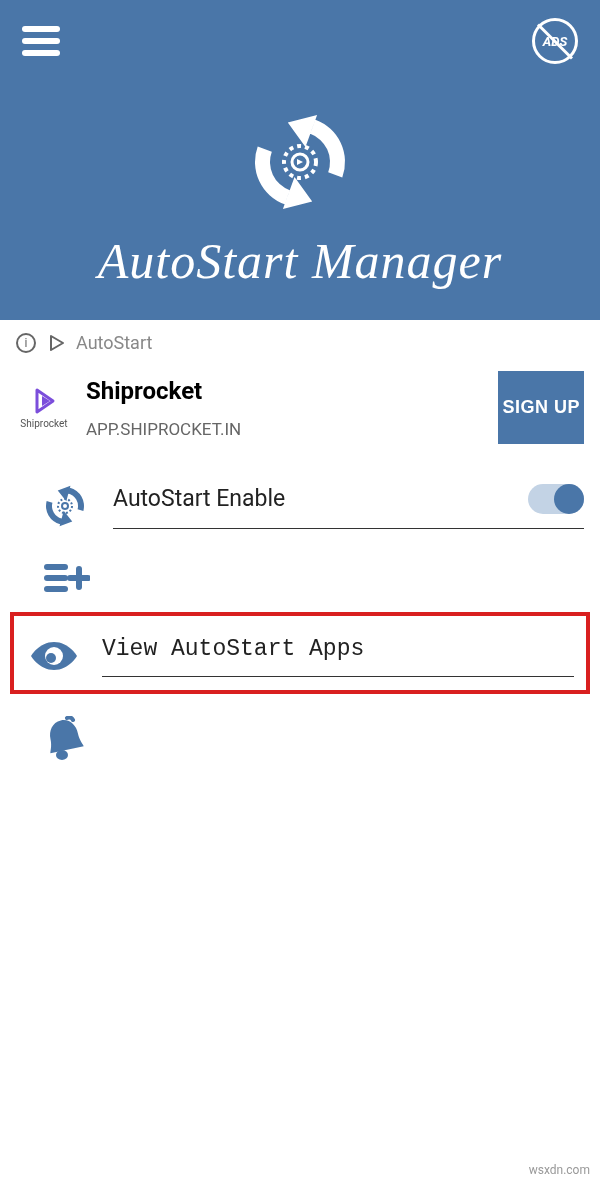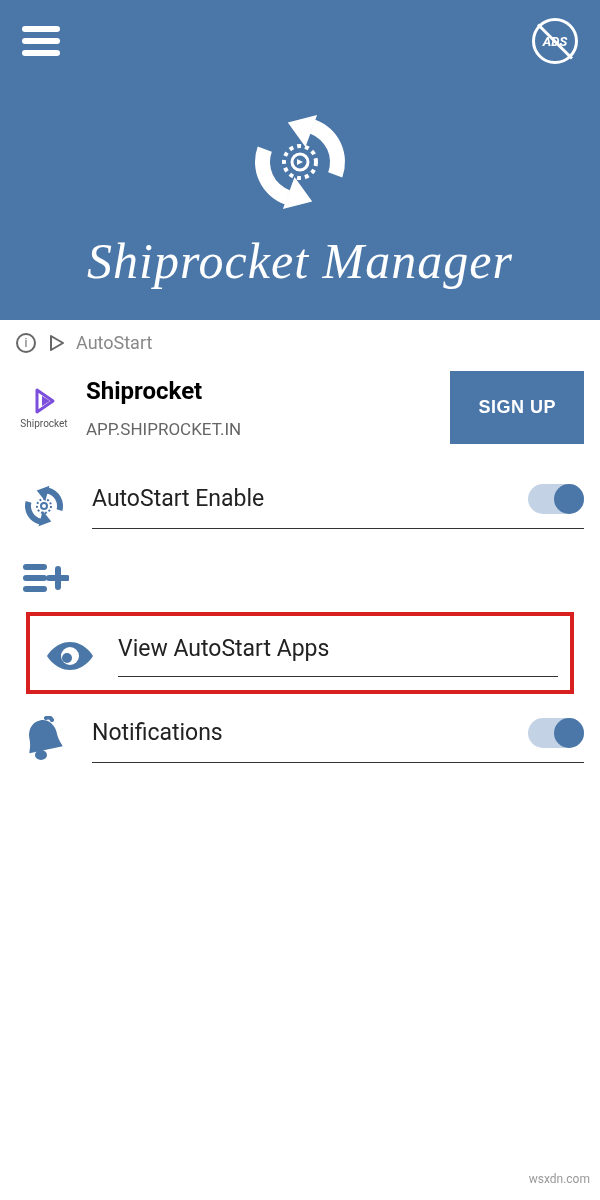--- a/index.html
+++ b/index.html
@@ -119,36 +119,38 @@
     .ad-url {
       font-size: 17px;
       color: #666;
       margin-top: 14px;
     }
     .signup-btn {
       background: #4a76a8;
       color: #fff;
       font-weight: bold;
       font-size: 18px;
-      padding: 26px 28px;
+      padding: 26px 4px;
       border: none;
       cursor: pointer;
       letter-spacing: 0.5px;
     }
     .menu-list { }
     .menu-item {
       display: flex;
       align-items: center;
       padding: 18px 16px 6px 16px;
       gap: 20px;
+      margin-left: 21px;
     }
     .menu-item.highlighted {
       border: 4px solid #d92020;
       padding: 16px 12px 10px 12px;
-      margin: 4px 26px;
+      margin: 4px 10px;
+      font-family: Liberation Mono, monospace;
     }
     .menu-icon {
       width: 56px;
       height: 48px;
       display: flex;
       align-items: center;
       justify-content: center;
       flex-shrink: 0;
     }
     .menu-label-wrap {
@@ -175,21 +177,21 @@
       width: 30px;
       height: 30px;
       background: #4a76a8;
       border-radius: 50%;
       position: absolute;
       right: 0;
       top: 0;
     }
     .watermark {
       position: absolute;
-      bottom: 14px;
+      bottom: 23px;
       right: 10px;
       font-size: 12px;
       color: #999;
     }
   </style>
 </head>
 <body>
 
 <div class="header">
   <div class="top-bar">
@@ -203,21 +205,21 @@
     </div>
   </div>
   <div class="logo-area">
     <svg width="120" height="120" viewBox="0 0 120 120">
       <path d="M 60 15 A 45 45 0 0 1 105 60 L 90 60 A 30 30 0 0 0 60 30 L 60 10 L 35 27 L 60 44 Z" fill="#fff" transform="rotate(20 60 60)"></path>
       <path d="M 60 105 A 45 45 0 0 1 15 60 L 30 60 A 30 30 0 0 0 60 90 L 60 110 L 85 93 L 60 76 Z" fill="#fff" transform="rotate(20 60 60)"></path>
       <circle cx="60" cy="60" r="16" fill="none" stroke="#fff" stroke-width="4" stroke-dasharray="4,4"></circle>
       <circle cx="60" cy="60" r="8" fill="none" stroke="#fff" stroke-width="3"></circle>
       <polygon points="57,57 57,63 63,60" fill="#fff"></polygon>
     </svg>
-    <div class="app-title">Shiprocket Manager</div>
+    <div class="app-title">AutoStart Manager</div>
   </div>
 </div>
 
 <div class="sponsored-row">
   <div class="info-icon">i</div>
   <svg width="20" height="20" viewBox="0 0 20 20">
     <polygon points="5,3 17,10 5,17" fill="none" stroke="#666" stroke-width="2" stroke-linejoin="round"></polygon>
   </svg>
   <span>AutoStart</span>
 </div>
@@ -282,23 +284,17 @@
   </div>
 
   <div class="menu-item">
     <div class="menu-icon">
       <svg width="44" height="48" viewBox="0 0 44 48">
         <path d="M 22 4 C 13 4 8 12 8 20 C 8 28 5 32 5 34 L 39 34 C 39 32 36 28 36 20 C 36 12 31 4 22 4 Z" fill="#4a76a8" transform="rotate(-12 22 24)"></path>
         <ellipse cx="19" cy="39" rx="6" ry="5" fill="#4a76a8"></ellipse>
         <path d="M 24 2 Q 28 0 30 4" fill="none" stroke="#4a76a8" stroke-width="4" stroke-linecap="round"></path>
       </svg>
     </div>
-    <div class="menu-label-wrap">
-      <span class="menu-label">Notifications</span>
-      <div class="toggle">
-          <div class="toggle-knob"></div>
-        </div>
-    </div>
   </div>
 
 </div>
 
 <div class="watermark">wsxdn.com</div>
 
 </body></html>

